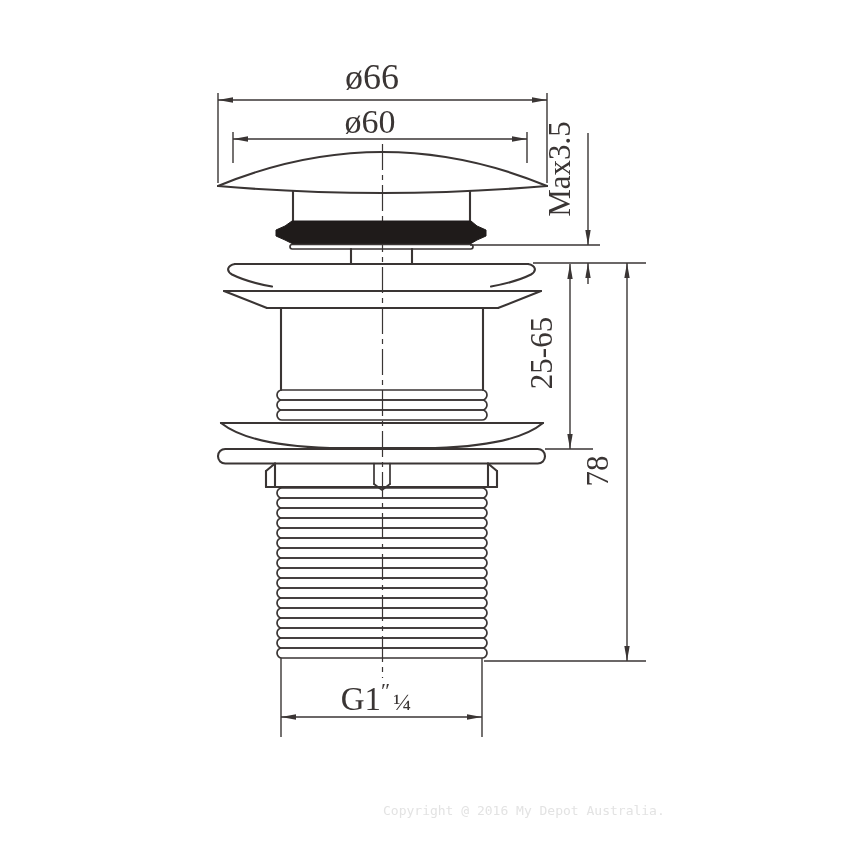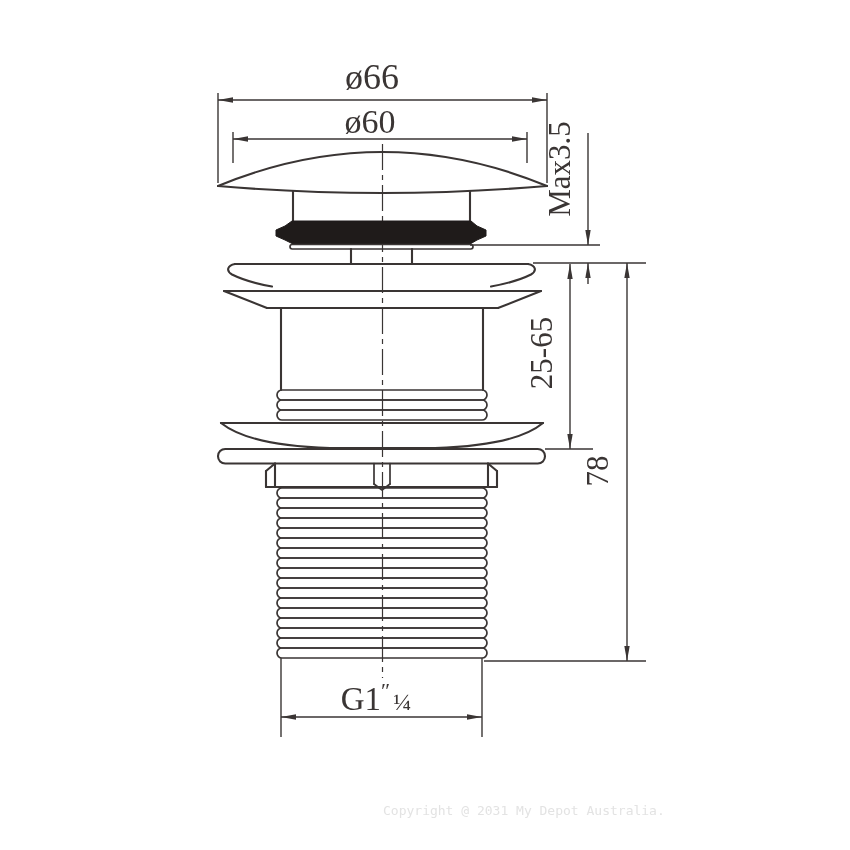--- a/index.html
+++ b/index.html
@@ -166,14 +166,14 @@
     <path class="dim" d="M281,717 H482"></path>
     <polygon class="dim-fill" points="281,717 296,714.3 296,719.7"></polygon>
     <polygon class="dim-fill" points="482,717 467,714.3 467,719.7"></polygon>
     <text class="dim-text" x="376" y="710" font-size="33" text-anchor="middle"><tspan>G1</tspan><tspan dy="-12" font-size="22">″</tspan><tspan dy="12" dx="3" font-size="24">¼</tspan></text>
   </g>
 
 </svg>
 </div>
 
 <div class="watermark">
-  <div>Copyright @ 2031 My Depot Australia.</div>
+  <div>Copyright @ 2016 My Depot Australia.</div>
 </div>
 
 </body></html>

